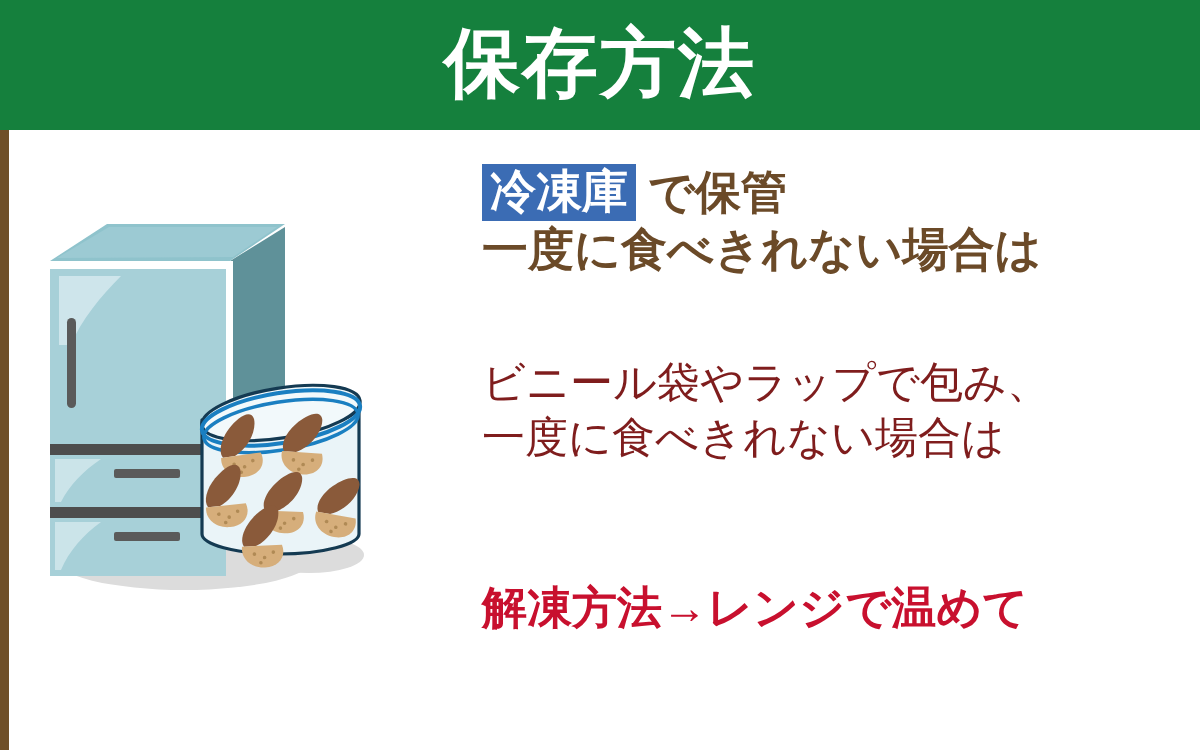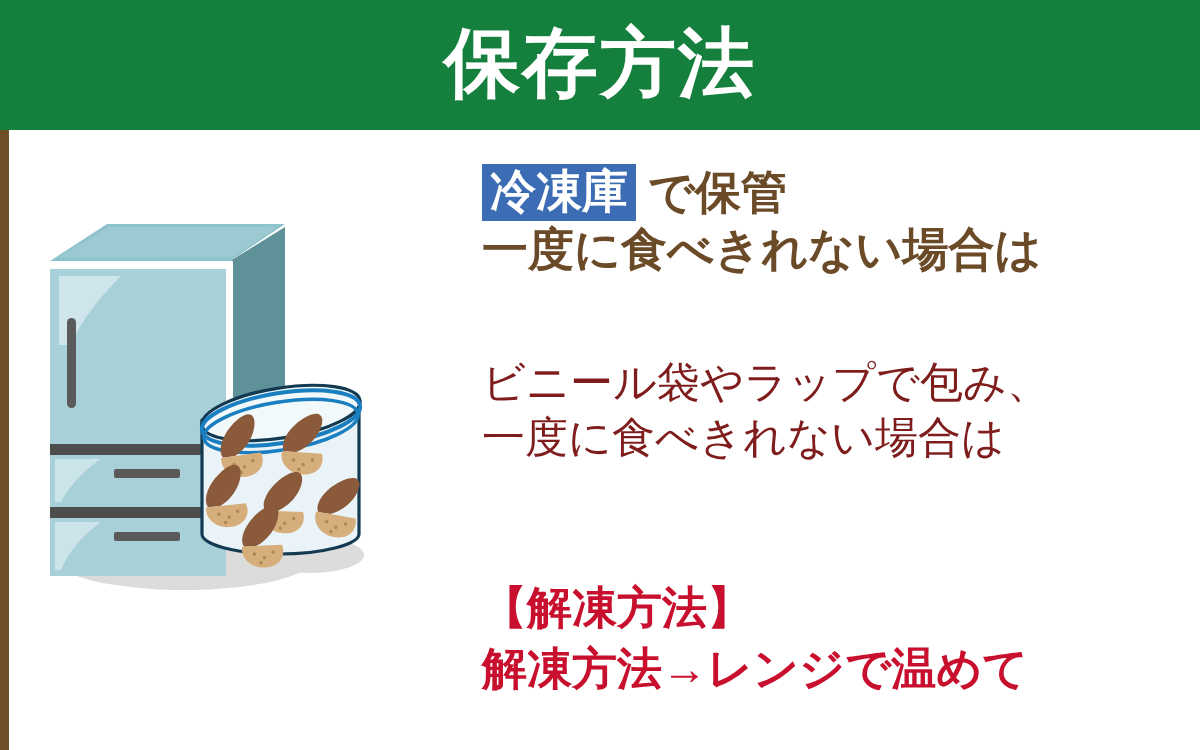--- a/index.html
+++ b/index.html
@@ -263,18 +263,17 @@
       </div>
       <div class="headline-line">一度に食べきれない場合は</div>
     </div>
 
     <div id="body-paragraph">
       <div class="body-line">ビニール袋やラップで包み、</div>
       <div class="body-line">一度に食べきれない場合は</div>
     </div>
 
     <div id="thaw-block">
-      <div class="thaw-line">【解凍方法】</div>
       <div class="thaw-line">解凍方法→レンジで温めて</div>
     </div>
 
   </div>
 </div>
 
 </body></html>

